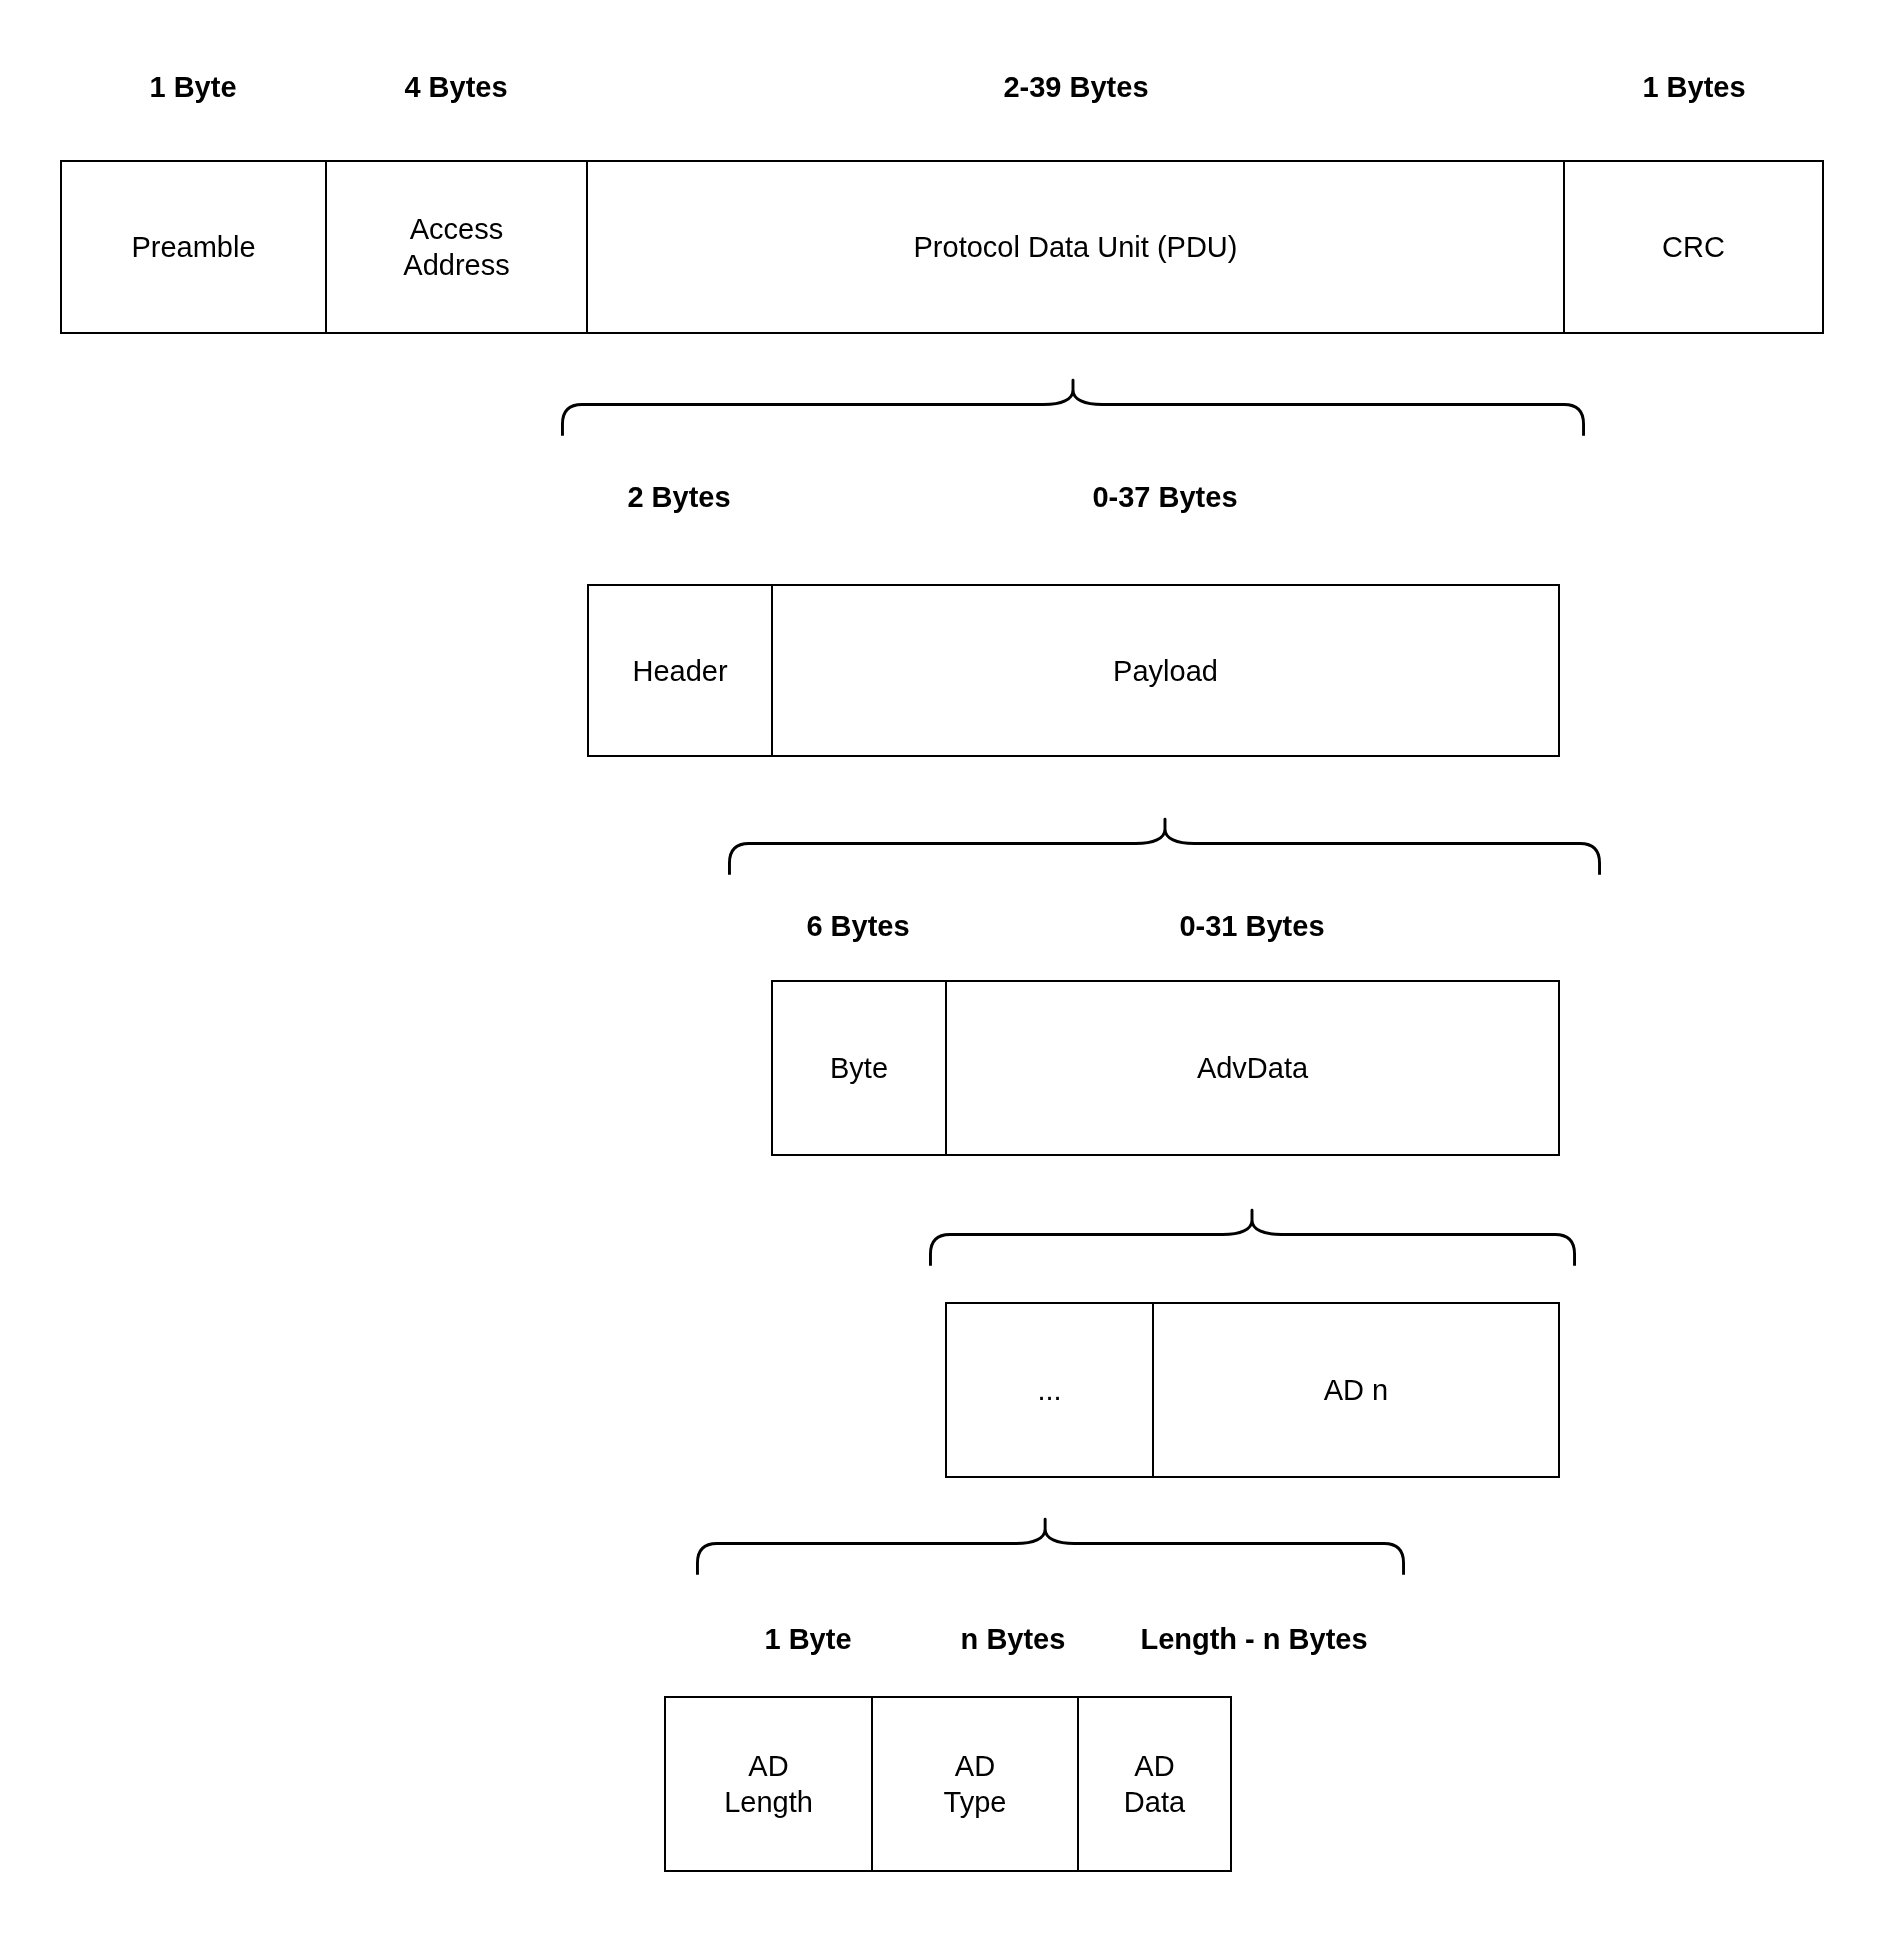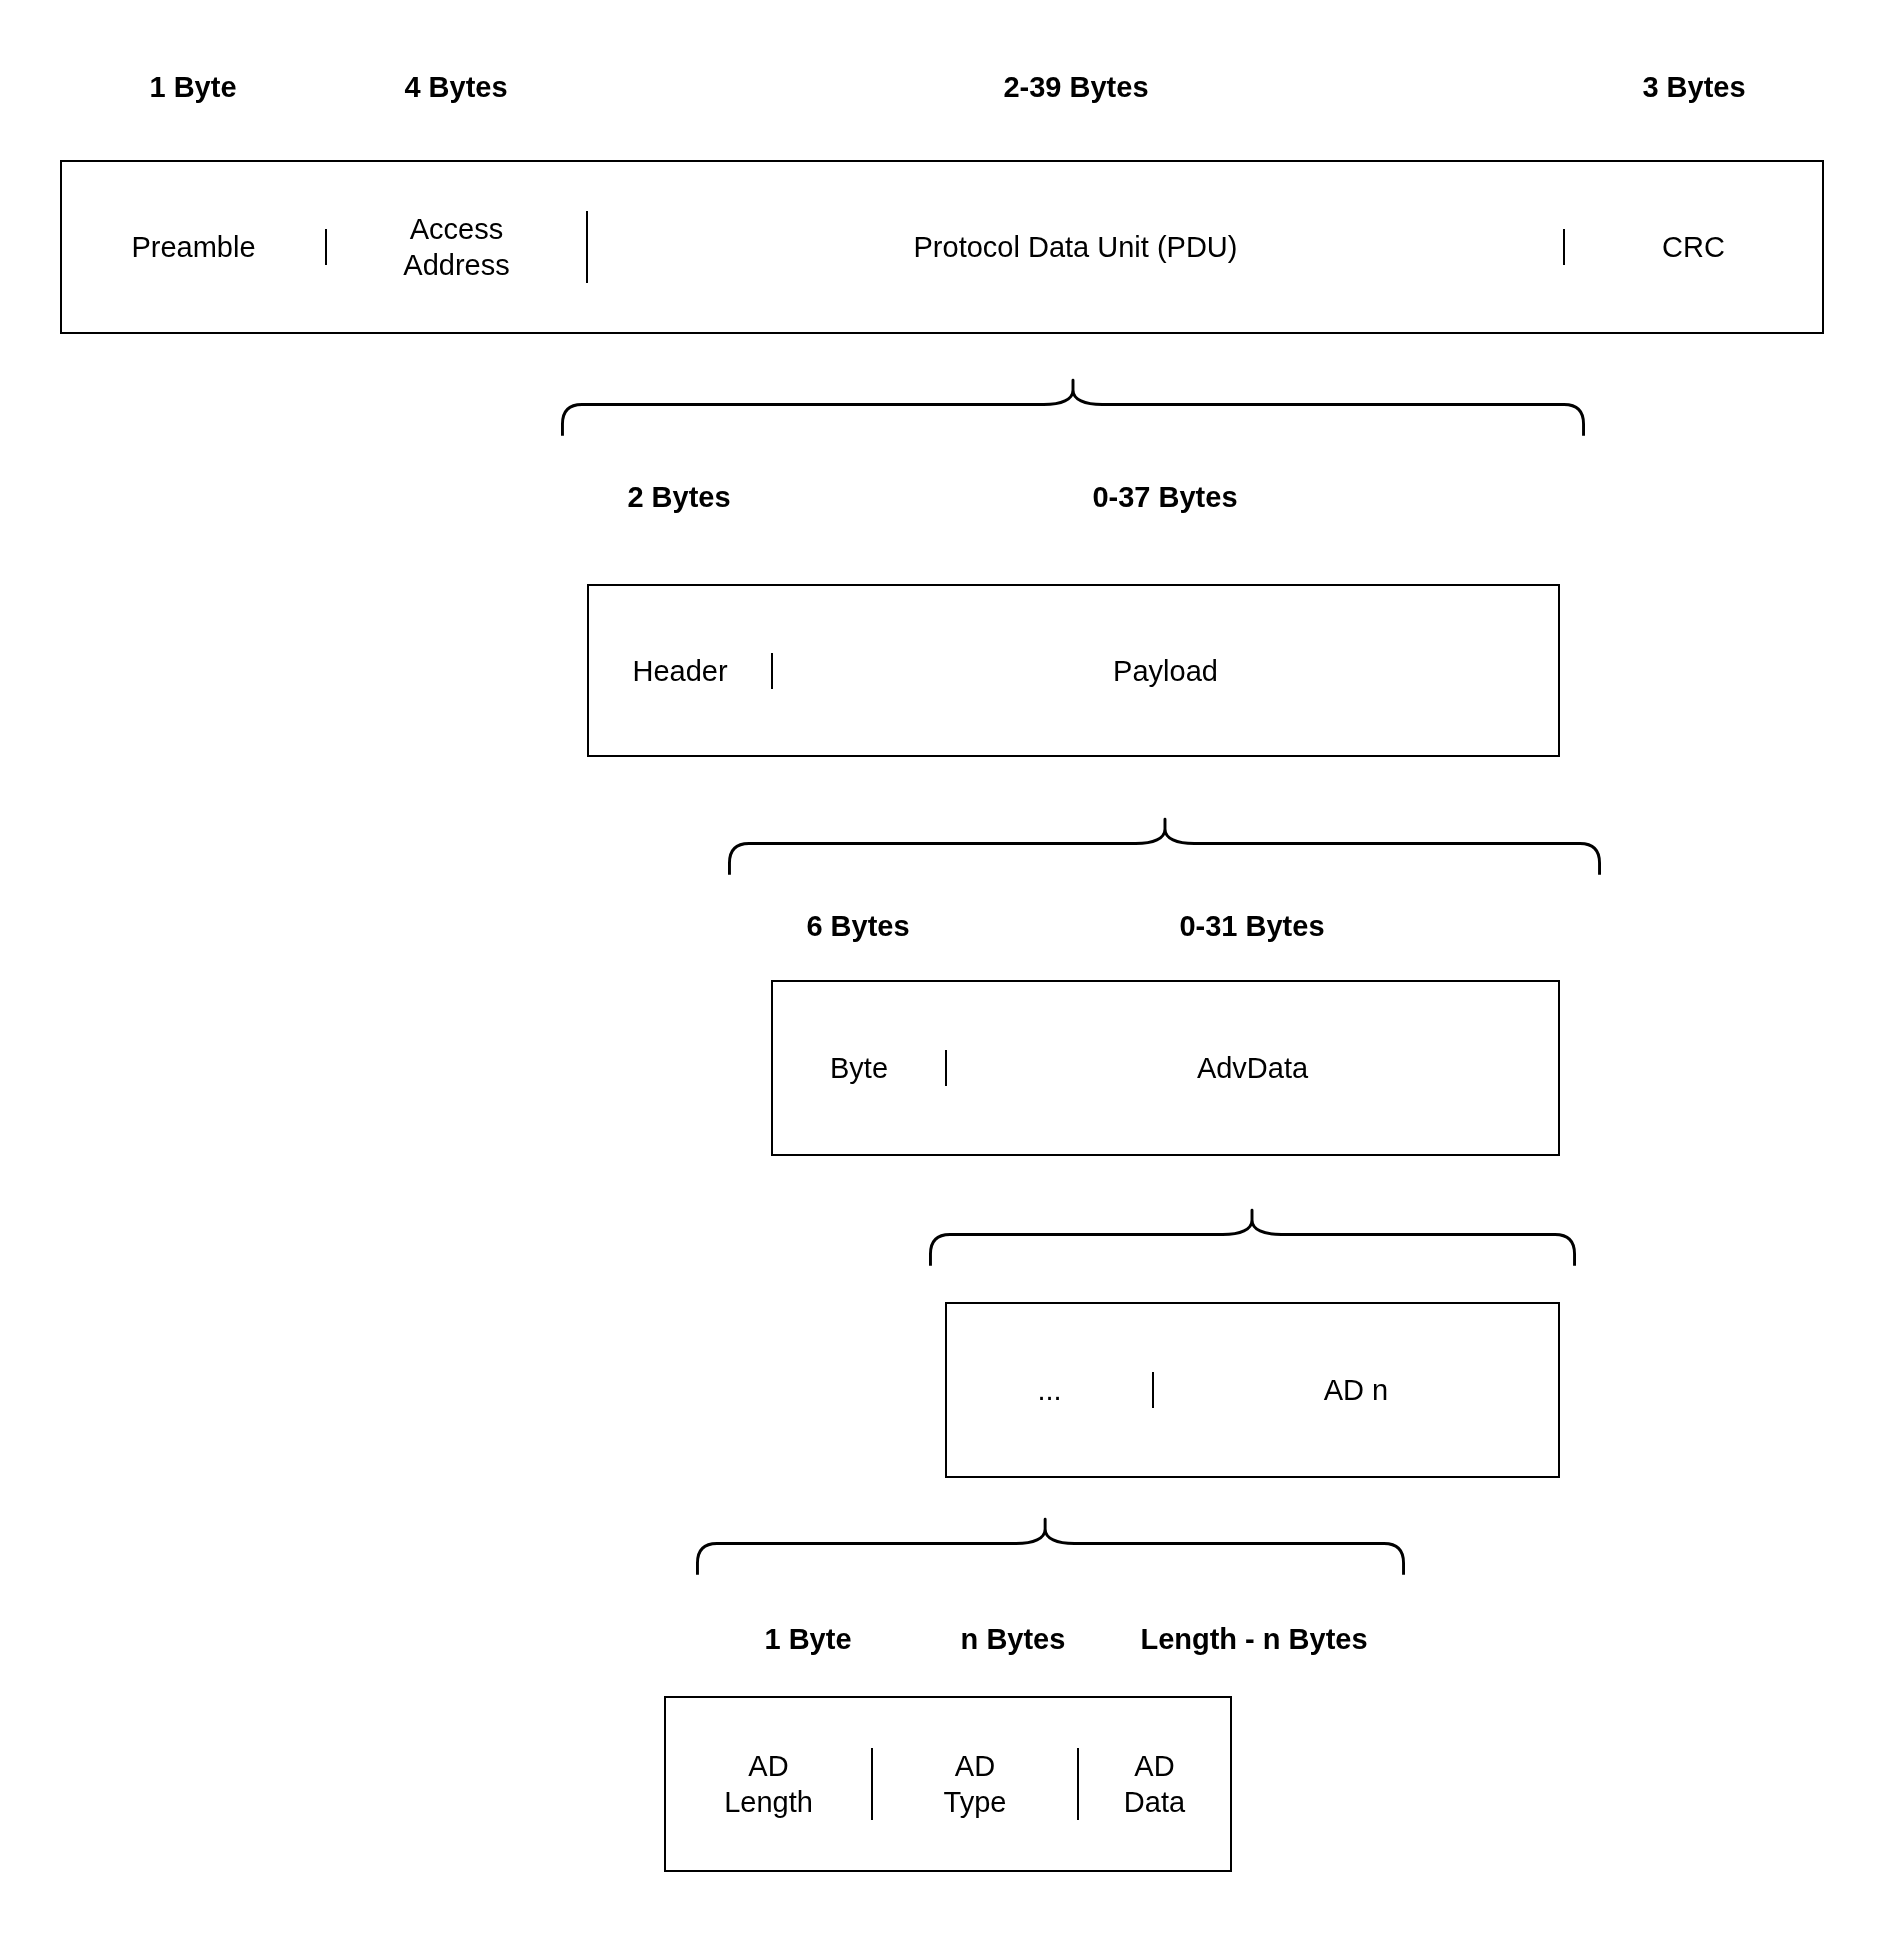--- a/index.html
+++ b/index.html
@@ -25,21 +25,20 @@
     color:var(--text);
     font-weight:bold;
   }
   
   .box-row{
     position:absolute;
     display:flex;
     box-sizing:border-box;
     border:2.9px solid var(--stroke);
     background:var(--bg);
-    align-items:center;
   }
   .cell{
     box-sizing:border-box;
     flex:0 0 auto;
     border-right:2.9px solid var(--stroke);
     display:flex;
     align-items:center;
     justify-content:center;
     text-align:center;
     font-size:29px;
@@ -53,21 +52,21 @@
   .brace path{fill:none;stroke:var(--stroke);stroke-width:3;stroke-linejoin:round;stroke-linecap:butt;}
 </style>
 </head>
 <body>
 
 <div class="canvas">
 
   <span class="size-label" style="left:193px;top:87px">1 Byte</span>
   <span class="size-label" style="left:456px;top:87px">4 Bytes</span>
   <span class="size-label" style="left:1076px;top:87px">2-39 Bytes</span>
-  <span class="size-label" style="left:1694px;top:87px">3 Bytes</span>
+  <span class="size-label" style="left:1694px;top:87px">1 Bytes</span>
 
   <div class="box-row" style="left:60px;top:160px;width:1764px;height:174px">
     <div class="cell" style="flex-basis:265px">Preamble</div>
     <div class="cell" style="flex-basis:261px">Access
 Address</div>
     <div class="cell" style="flex-basis:977px">Protocol Data Unit (PDU)</div>
     <div class="cell">CRC</div>
   </div>
 
   <svg class="brace" style="left:561px;top:378px" width="1024" height="59" viewBox="0 0 1050 60">

